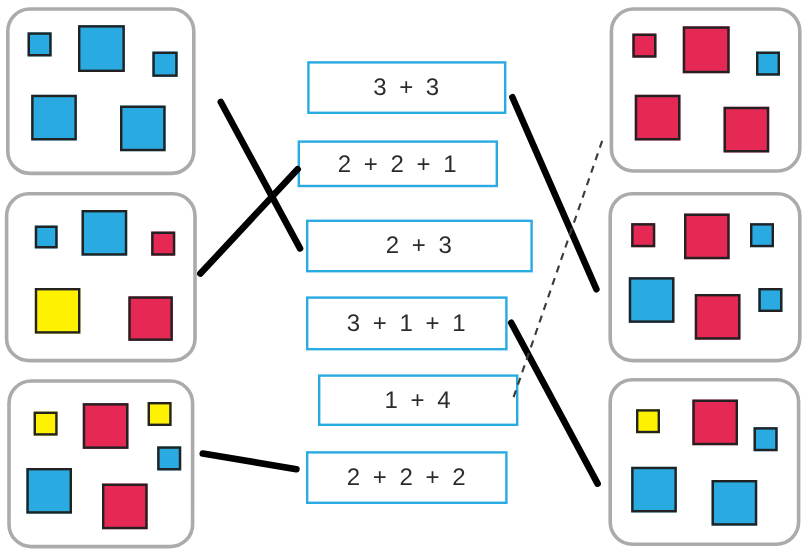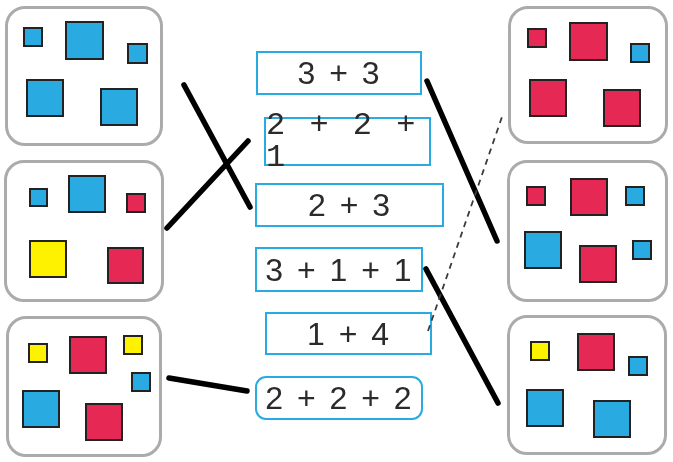--- a/index.html
+++ b/index.html
@@ -26,21 +26,21 @@
   .expr {
     position: absolute;
     border: 2px solid #29abe2;
     background: #ffffff;
     box-sizing: border-box;
     display: flex;
     align-items: center;
     justify-content: center;
   }
   .expr span {
-    font-size: 32px;
+    font-size: 20px;
     color: #2b2b2b;
     letter-spacing: 1px;
     word-spacing: 3px;
     line-height: 1;
   }
   #lines-overlay {
     position: absolute;
     left: 0; top: 0;
     width: 673px; height: 462px;
     pointer-events: none;
@@ -89,33 +89,33 @@
       <div class="square" style="left: 530px; top: 341px; width: 20px; height: 20px; background: rgb(255, 242, 0); border-color: rgb(34, 34, 34);"></div>
       <div class="square" style="left: 577px; top: 333px; width: 38px; height: 38px; background: rgb(230, 40, 85); border-color: rgb(34, 34, 34);"></div>
       <div class="square" style="left: 628px; top: 356px; width: 20px; height: 20px; background: rgb(41, 171, 226); border-color: rgb(34, 34, 34);"></div>
       <div class="square" style="left: 526px; top: 389px; width: 38px; height: 38px; background: rgb(41, 171, 226); border-color: rgb(34, 34, 34);"></div>
       <div class="square" style="left: 593px; top: 400px; width: 38px; height: 38px; background: rgb(41, 171, 226); border-color: rgb(34, 34, 34);"></div>
     </div>
   <div id="expr-layer">
       <div class="expr" style="left: 256px; top: 51px; width: 166px; height: 44px; border-color: rgb(41, 171, 226);">
         <span style="color: rgb(43, 43, 43);">3 + 3</span>
       </div>
-      <div class="expr" style="left: 264px; top: 117px; width: 167px; height: 49px; border-color: rgb(41, 171, 226); font-family: Liberation Mono, monospace;">
+      <div class="expr" style="left: 248px; top: 117px; width: 167px; height: 39px; border-color: rgb(41, 171, 226);">
         <span style="color: rgb(43, 43, 43);">2 + 2 + 1</span>
       </div>
       <div class="expr" style="left: 255px; top: 183px; width: 189px; height: 44px; border-color: rgb(41, 171, 226);">
         <span style="color: rgb(43, 43, 43);">2 + 3</span>
       </div>
       <div class="expr" style="left: 255px; top: 247px; width: 168px; height: 45px; border-color: rgb(41, 171, 226);">
         <span style="color: rgb(43, 43, 43);">3 + 1 + 1</span>
       </div>
       <div class="expr" style="left: 255px; top: 312px; width: 167px; height: 43px; border-color: rgb(41, 171, 226); margin-left: 10px;">
         <span style="color: rgb(43, 43, 43);">1 + 4</span>
       </div>
-      <div class="expr" style="left: 255px; top: 376px; width: 168px; height: 44px; border-color: rgb(41, 171, 226); border-radius: 11px;">
+      <div class="expr" style="left: 255px; top: 376px; width: 168px; height: 44px; border-color: rgb(41, 171, 226);">
         <span style="color: rgb(43, 43, 43);">2 + 2 + 2</span>
       </div>
     </div>
   <svg id="lines-overlay" viewBox="0 0 673 462" xmlns="http://www.w3.org/2000/svg">
       <line x1="184" y1="85" x2="250" y2="207" stroke="#000000" stroke-width="5.5" stroke-linecap="round"></line>
       <line x1="167" y1="228" x2="248" y2="141" stroke="#000000" stroke-width="5.5" stroke-linecap="round"></line>
       <line x1="169" y1="378" x2="247" y2="391" stroke="#000000" stroke-width="5.5" stroke-linecap="round"></line>
       <line x1="427" y1="81" x2="497" y2="241" stroke="#000000" stroke-width="5.5" stroke-linecap="round"></line>
       <line x1="426" y1="269" x2="498" y2="403" stroke="#000000" stroke-width="5.5" stroke-linecap="round"></line>
       <line x1="428" y1="331" x2="503" y2="114" stroke="#3c3c3c" stroke-width="1.8" stroke-dasharray="6 5"></line>

